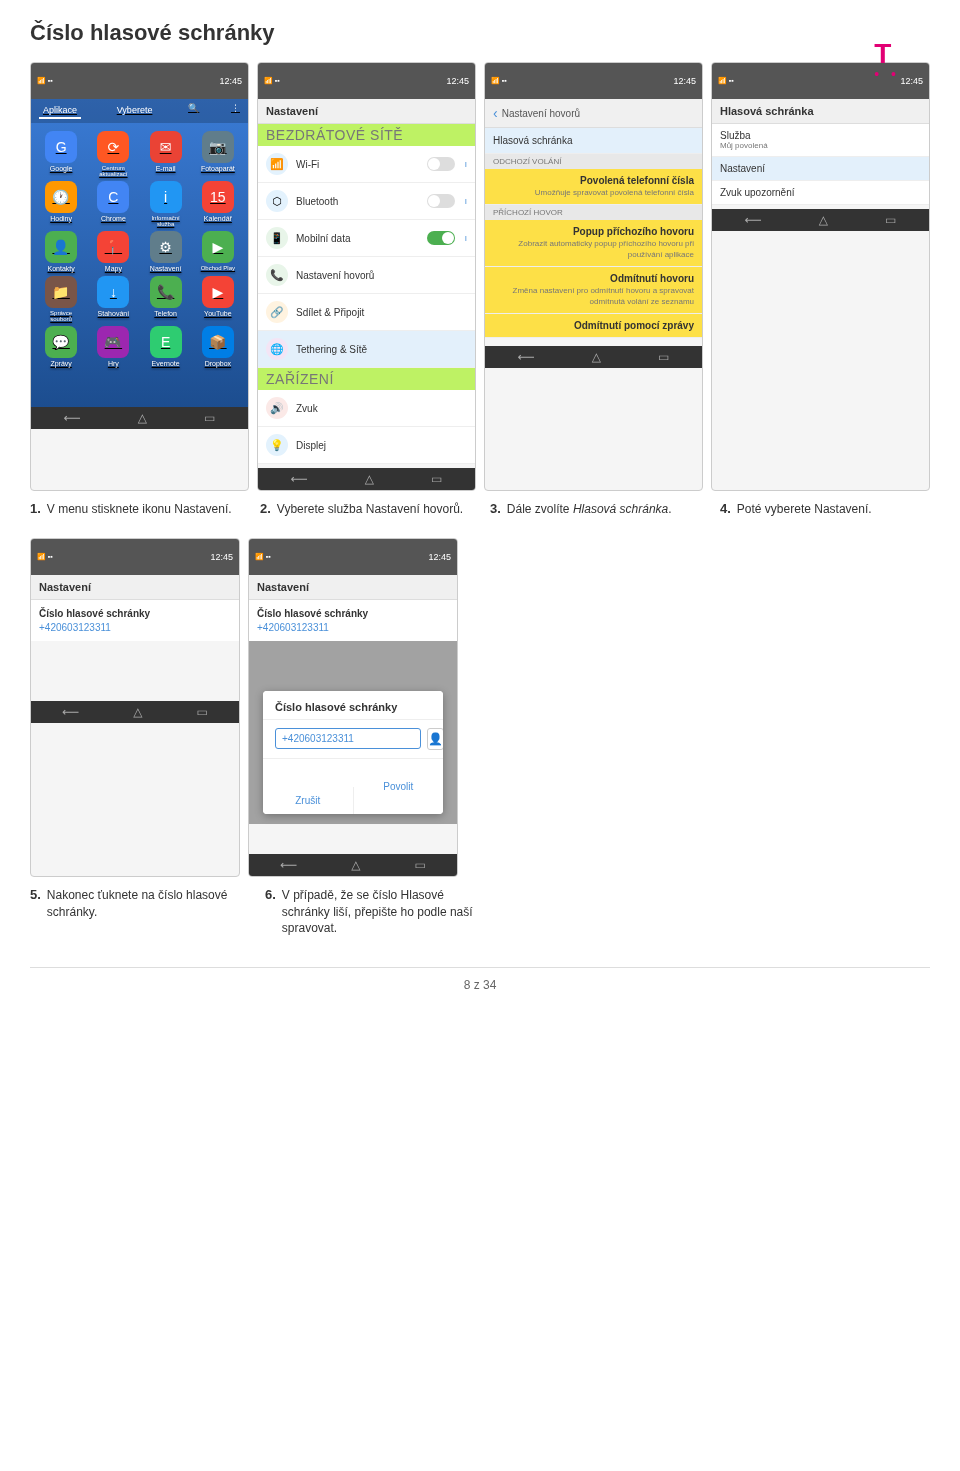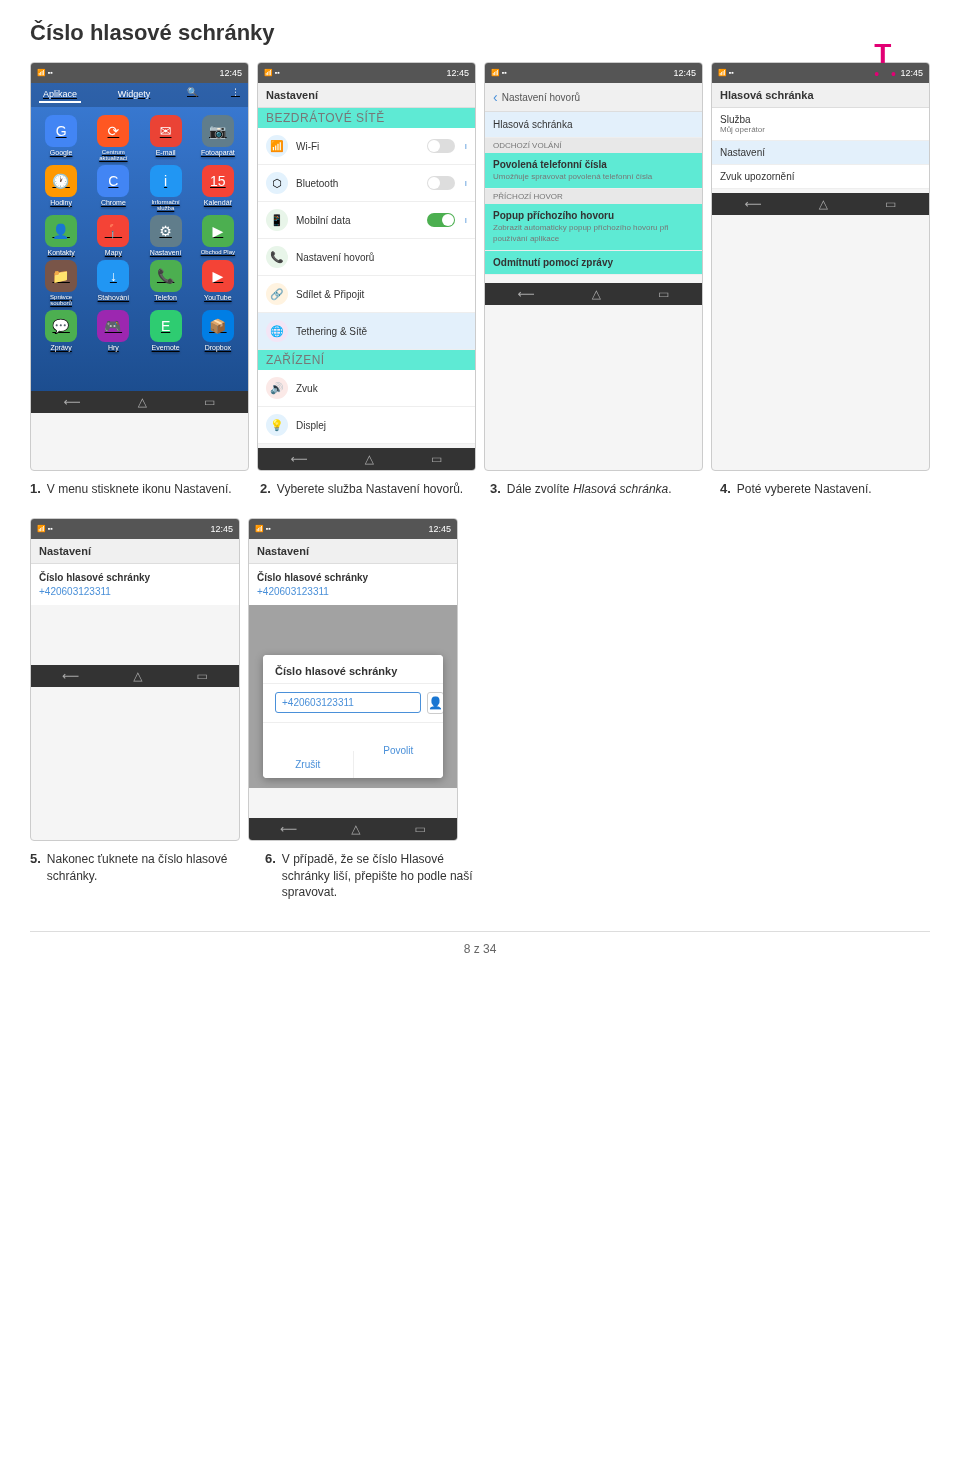--- a/index.html
+++ b/index.html
@@ -53,21 +53,21 @@
       overflow: hidden;
       background: #f5f5f5;
       font-size: 10px;
     }
 
     
     .status-bar {
       background: #555;
       color: #fff;
       font-size: 9px;
-      padding: 2px 6px;
+      padding: 18px 6px;
       display: flex;
       justify-content: space-between;
       align-items: center;
       height: 20px;
     }
 
     
     .home-screen {
       background: linear-gradient(180deg, #3a7bd5 0%, #1a4a8a 100%);
       min-height: 330px;
@@ -124,23 +124,23 @@
     }
     .settings-header {
       background: #f0f0f0;
       padding: 6px 8px;
       font-size: 11px;
       font-weight: bold;
       color: #333;
       border-bottom: 1px solid #ddd;
     }
     .settings-section-label {
-      background: #5eead4;
+      background: #bef264;
       color: #777;
-      font-size: 12px;
+      font-size: 14px;
       padding: 3px 8px;
       text-transform: uppercase;
       letter-spacing: 0.5px;
     }
     .settings-item {
       display: flex;
       align-items: center;
       padding: 7px 8px;
       border-bottom: 1px solid #eee;
       background: #fff;
@@ -198,21 +198,22 @@
     }
     .call-section-label {
       background: #e8e8e8;
       color: #777;
       font-size: 8px;
       padding: 3px 8px;
     }
     .call-item {
       padding: 6px 8px;
       border-bottom: 1px solid #eee;
-      background: #5eead4;
+      background: #fde047;
+      text-align: right;
     }
     .call-item-title {
       font-size: 10px;
       color: #333;
       font-weight: bold;
     }
     .call-item-desc {
       font-size: 8px;
       color: #777;
       margin-top: 2px;
@@ -414,21 +415,21 @@
       <div class="status-bar">
         <div style="display:flex;gap:2px;font-size:7px;">
           <span>📶</span>
           <span>▪▪</span>
         </div>
         <div>12:45</div>
       </div>
       <div class="home-screen">
         <div class="home-top-bar">
           <span class="home-tab active">Aplikace</span>
-          <span class="home-tab">Widgety</span>
+          <span class="home-tab">Vyberete</span>
           <span style="color:#fff;font-size:9px;">🔍</span>
           <span style="color:#fff;font-size:9px;">⋮</span>
         </div>
         <div class="home-icons-grid">
           <div class="app-icon">
             <div class="app-icon-img" style="background:#4285F4;">G</div>
             <span class="app-icon-label">Google</span>
           </div>
           <div class="app-icon">
             <div class="app-icon-img" style="background:#FF5722;">⟳</div>
@@ -590,38 +591,42 @@
       <div class="call-item">
         <div class="call-item-title">Povolená telefonní čísla</div>
         <div class="call-item-desc">Umožňuje spravovat povolená telefonní čísla</div>
       </div>
       <div class="call-section-label">PŘÍCHOZÍ HOVOR</div>
       <div class="call-item">
         <div class="call-item-title">Popup příchozího hovoru</div>
         <div class="call-item-desc">Zobrazit automaticky popup příchozího hovoru při používání aplikace</div>
       </div>
       <div class="call-item">
+        <div class="call-item-title">Odmítnutí hovoru</div>
+        <div class="call-item-desc">Změna nastavení pro odmítnutí hovoru a spravovat odmítnutá volání ze seznamu</div>
+      </div>
+      <div class="call-item">
         <div class="call-item-title">Odmítnutí pomocí zprávy</div>
       </div>
       <div class="nav-bar-screen" style="margin-top:8px;">
         <span style="color:#aaa;font-size:12px;">⟵</span>
         <span style="color:#aaa;font-size:12px;">△</span>
         <span style="color:#aaa;font-size:12px;">▭</span>
       </div>
     </div>
 
     <div class="phone-screen vm-screen">
       <div class="status-bar">
         <div style="font-size:7px;">📶 ▪▪</div>
         <div>12:45</div>
       </div>
       <div class="vm-header">Hlasová schránka</div>
       <div class="vm-item">
         <div class="vm-item-title">Služba</div>
-        <div class="vm-item-sub">Můj operátor</div>
+        <div class="vm-item-sub">Můj povolená</div>
       </div>
       <div class="vm-item highlight-item">
         <div class="vm-item-title">Nastavení</div>
       </div>
       <div class="vm-item">
         <div class="vm-item-title">Zvuk upozornění</div>
       </div>
       <div class="nav-bar-screen" style="margin-top:4px;">
         <span style="color:#aaa;font-size:12px;">⟵</span>
         <span style="color:#aaa;font-size:12px;">△</span>

